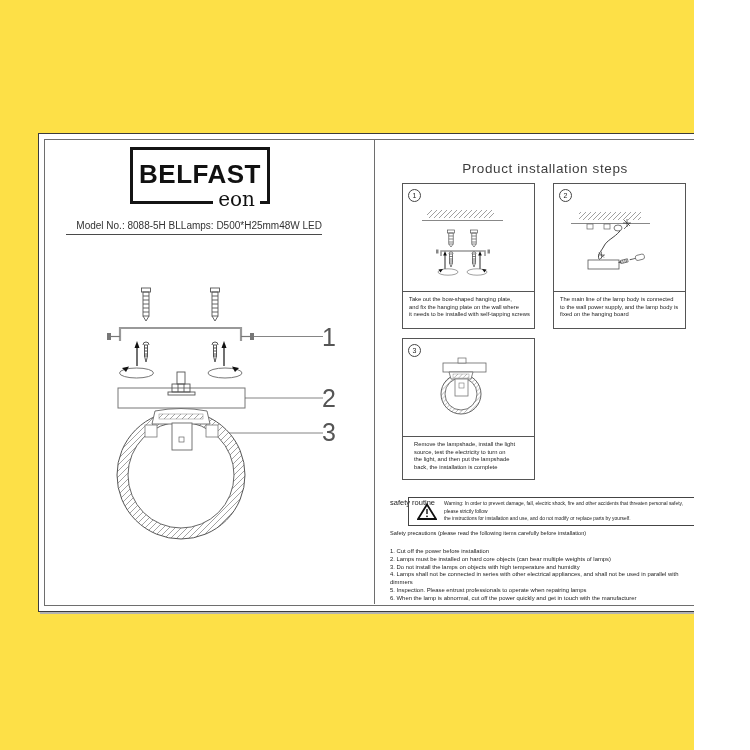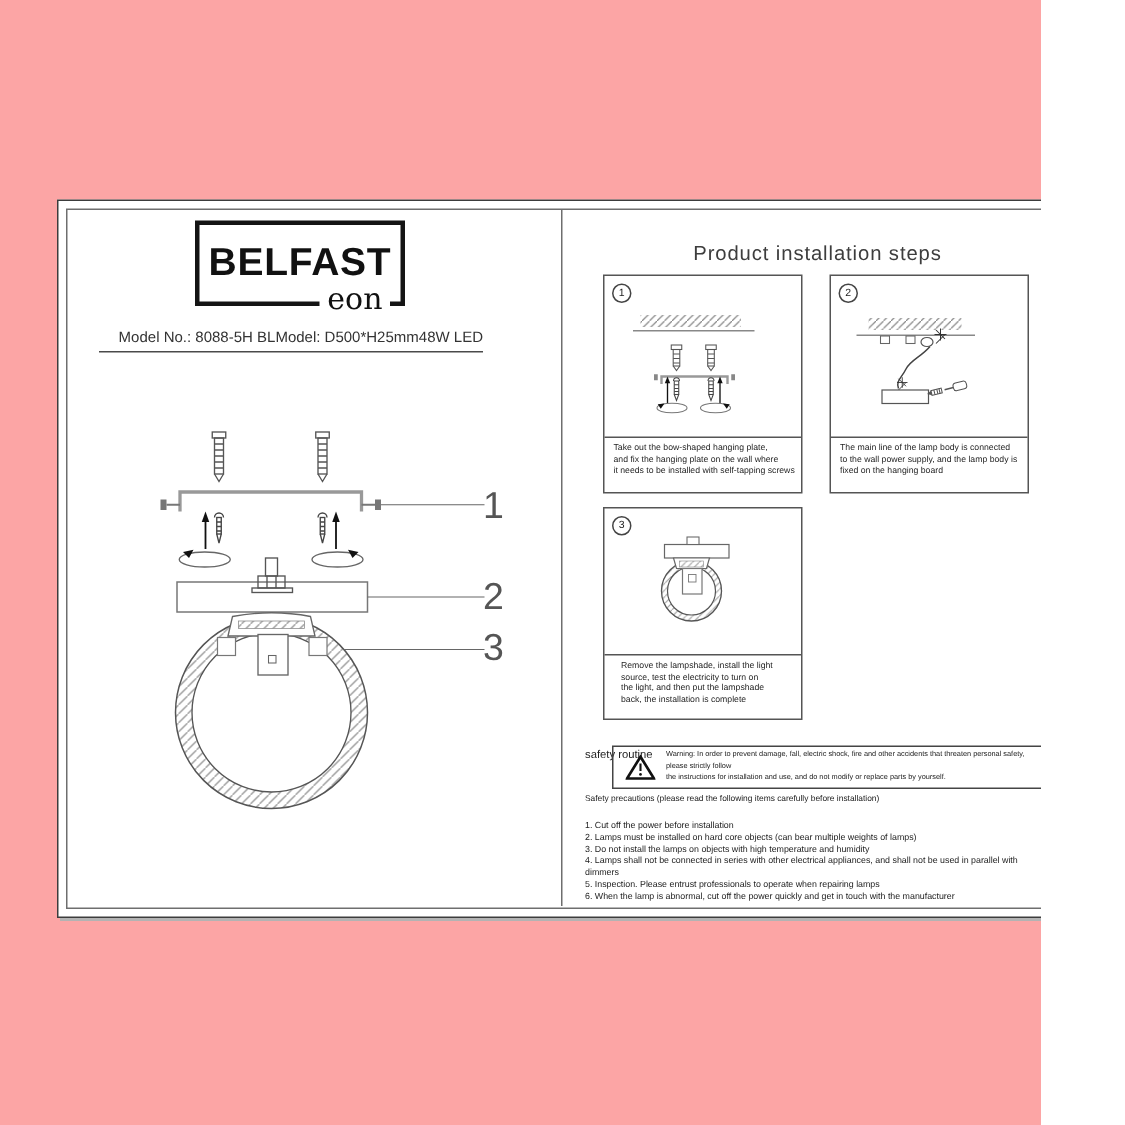--- a/index.html
+++ b/index.html
@@ -1,16 +1,16 @@
 <!DOCTYPE html>
 <html><head>
 <meta charset="utf-8">
 <style>
   html,body{margin:0;padding:0;background:#fff;}
-  #page{position:relative;width:694px;height:750px;background:#fca5a5;overflow:hidden;
+  #page{position:relative;width:694px;height:750px;background:#fde047;overflow:hidden;
         font-family:"Liberation Sans",sans-serif;color:#222;text-decoration:underline;}
   .abs{position:absolute;}
   
   .sheet-outer{left:38px;top:133px;width:671px;height:477px;border:1px solid #3c3c3c;
                box-shadow:2px 2px 0 0 #b3b3b3;background:#fff;}
   .sheet-inner{left:44px;top:139px;width:659px;height:465px;border:1px solid #6e6e6e;}
   .col-divider{left:374px;top:140px;width:1px;height:464px;background:#6e6e6e;}
   
   .logo-box{left:130px;top:147px;width:134px;height:51px;border:3px solid #141414;
             display:flex;align-items:center;justify-content:center;}
@@ -51,21 +51,21 @@
   <div class="abs sheet-inner"></div>
   <div class="abs col-divider"></div>
 
   <div class="abs logo-box">
     <span class="logo-brand">BELFAST</span>
     <span class="logo-sub">eon</span>
   </div>
 
   <div class="abs model-row">
     <span>Model No.: 8088-5H BL</span>
-    <span>Model: D500*H25mm</span>
+    <span>Lamps: D500*H25mm</span>
     <span>48W LED</span>
   </div>
 
   <svg class="abs" style="left:95px;top:278px;" width="245" height="290" viewBox="0 0 245 290">
     <defs>
       <pattern id="hatchL" patternUnits="userSpaceOnUse" width="6" height="6">
         <path d="M0,6 L6,0" stroke="#999" stroke-width="0.9"></path>
       </pattern>
     </defs>
 

